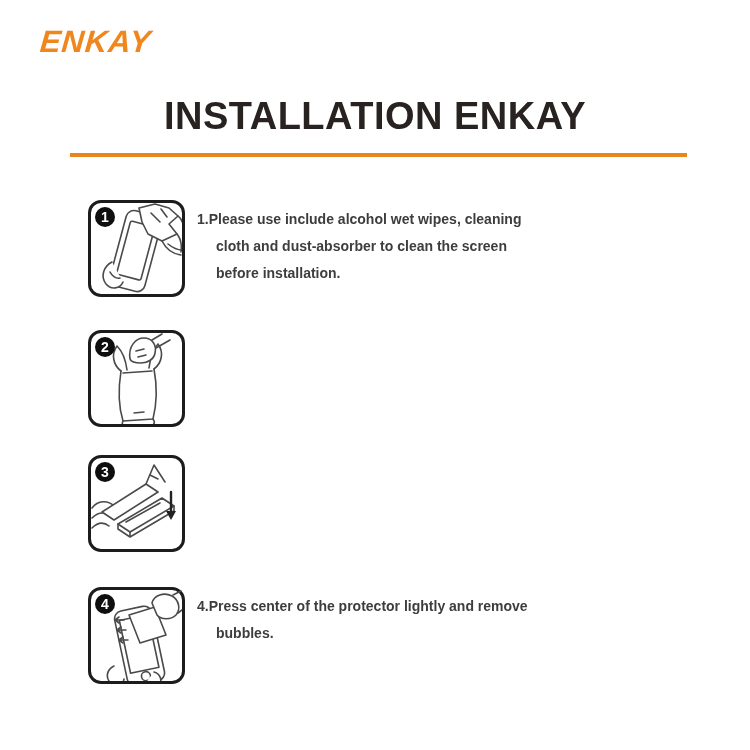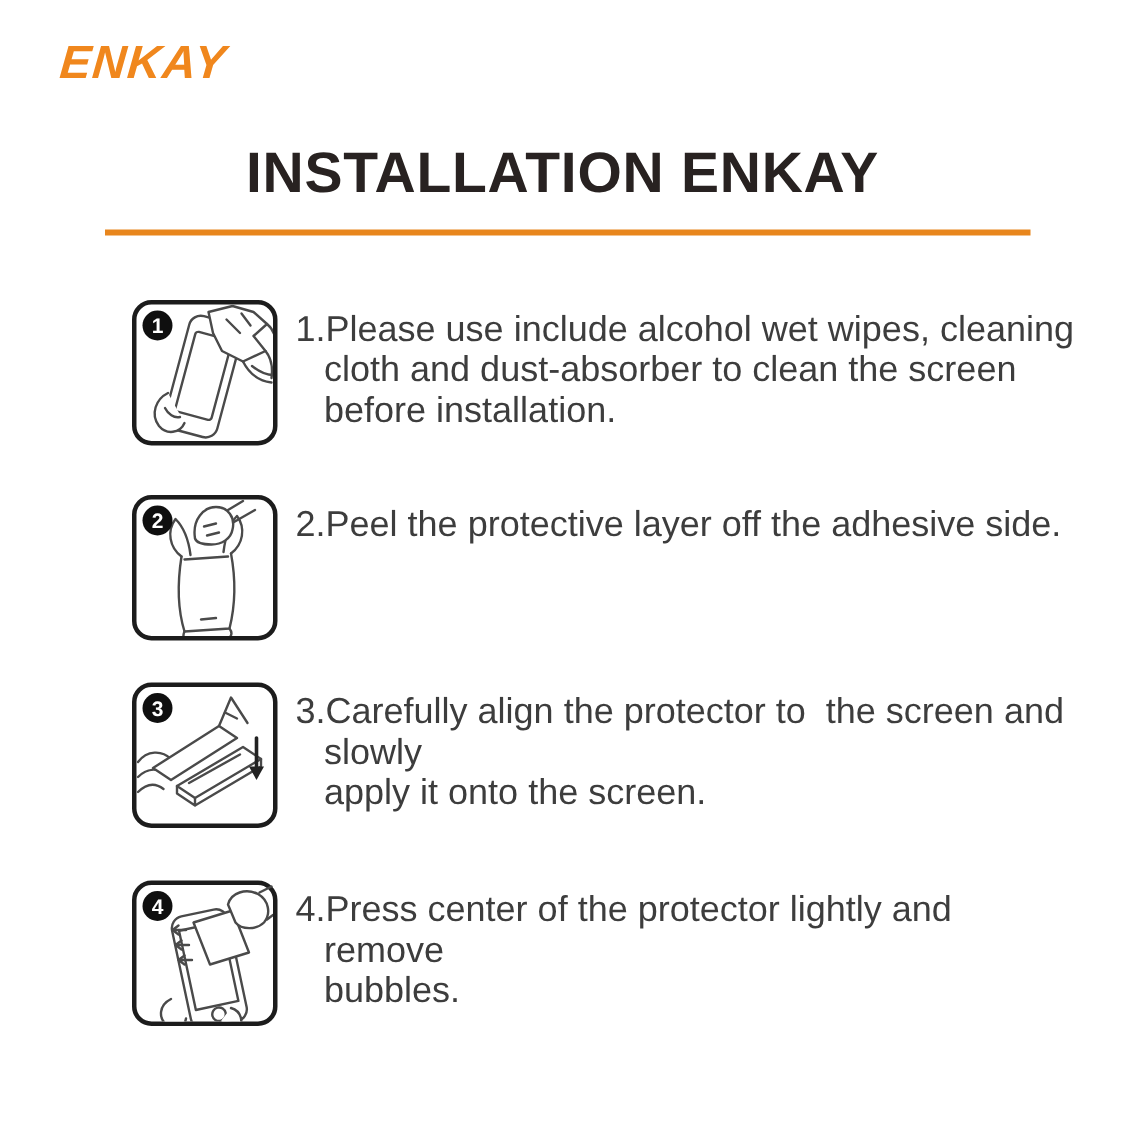--- a/index.html
+++ b/index.html
@@ -28,22 +28,22 @@
   }
   .figure svg { position:absolute; left:0; top:0; width:91px; height:91px; }
   .badge {
     position:absolute; left:4px; top:4px; width:20px; height:20px;
     background:#0f0f0f; border-radius:50%; color:#ffffff;
     font-size:14px; font-weight:bold; text-align:center; line-height:20px;
     z-index:2;
   }
   .step-text {
     position:absolute; left:109px; top:6px; width:505px;
-    font-size:24px; line-height:27px; color:#3d3d3d;
-    white-space:pre-wrap; padding-left:19px; text-indent:-19px;
+    font-size:14px; line-height:27px; color:#3d3d3d;
+    white-space:pre-wrap; padding-left:19px; text-indent:-19px;font-weight:bold;
   }
   .s1 { top:200px; }
   .s2 { top:330px; }
   .s3 { top:455px; }
   .s4 { top:587px; }
   .art { stroke:#4a4a4a; stroke-width:1.6; fill:none; stroke-linecap:round; stroke-linejoin:round; }
   .art-fill { stroke:#4a4a4a; stroke-width:1.6; fill:#ffffff; stroke-linecap:round; stroke-linejoin:round; }
   .art-bold { stroke:#222222; stroke-width:2.4; fill:none; stroke-linecap:round; }
   .art-solid { fill:#222222; stroke:none; }
 </style>
@@ -89,42 +89,39 @@
         <path class="art" d="M32 40 L61 38"></path>
         <path class="art" d="M30 38 C22 32 20 21 26 13 C32 19 35 29 36 37"></path>
         <path class="art" d="M63 36 C71 30 73 19 67 11 C61 17 59 27 58 35"></path>
         <path class="art" d="M32 88 C30 92 33 95 37 93 M62 86 C65 90 62 94 58 92"></path>
         <path class="art" d="M43 80 L53 79"></path>
         <path class="art-fill" d="M39 26 C37 13 45 5 53 5 C61 5 66 12 64 20 C63 26 57 30 50 30 C45 30 40 29 39 26 Z"></path>
         <path class="art" d="M45 18 L53 16 M47 24 L55 22"></path>
         <path class="art" d="M61 7 L71 1 M65 15 L79 7"></path>
       </svg>
     </div>
-    <div class="step-text">2.Peel the protective layer off the adhesive side.</div>
   </div>
 
   <div class="step s3">
     <div class="figure">
       <span class="badge">3</span>
       <svg viewBox="0 0 91 91">
         <path class="art" d="M1 50 C7 42 17 42 23 48"></path>
         <path class="art" d="M1 60 C7 54 14 54 20 58"></path>
         <path class="art" d="M1 70 C7 64 13 64 18 68"></path>
         <path class="art-fill" d="M11 54 L55 26 L67 34 L23 62 Z"></path>
         <path class="art" d="M55 26 L63 7 L74 24"></path>
         <path class="art" d="M59 17 L67 21"></path>
         <path class="art-fill" d="M27 66 L71 40 L83 48 L39 74 Z"></path>
         <path class="art" d="M27 66 L27 71 L39 79 L39 74 M83 48 L83 53 L39 79"></path>
         <path class="art" d="M35 64 L69 45"></path>
         <line class="art-bold" x1="80" y1="34" x2="80" y2="54"></line>
         <polygon class="art-solid" points="75,53 85,53 80,62"></polygon>
       </svg>
     </div>
-    <div class="step-text">3.Carefully align the protector to  the screen and slowly
-apply it onto the screen.</div>
   </div>
 
   <div class="step s4">
     <div class="figure">
       <span class="badge">4</span>
       <svg viewBox="0 0 91 91">
         <g transform="rotate(-12 48 58)">
           <rect class="art" x="30" y="18" width="38" height="76" rx="8"></rect>
           <rect class="art" x="34.5" y="27" width="29" height="54"></rect>
           <circle class="art" cx="49" cy="87" r="4.5"></circle>

